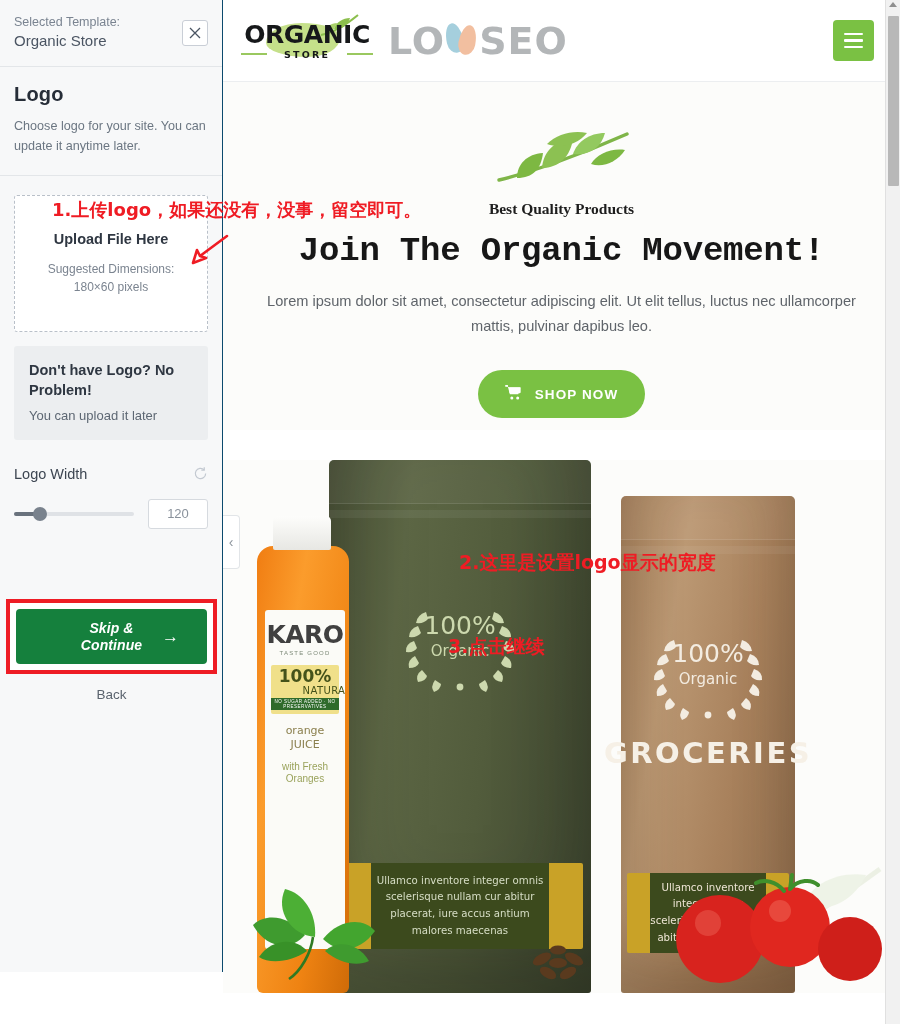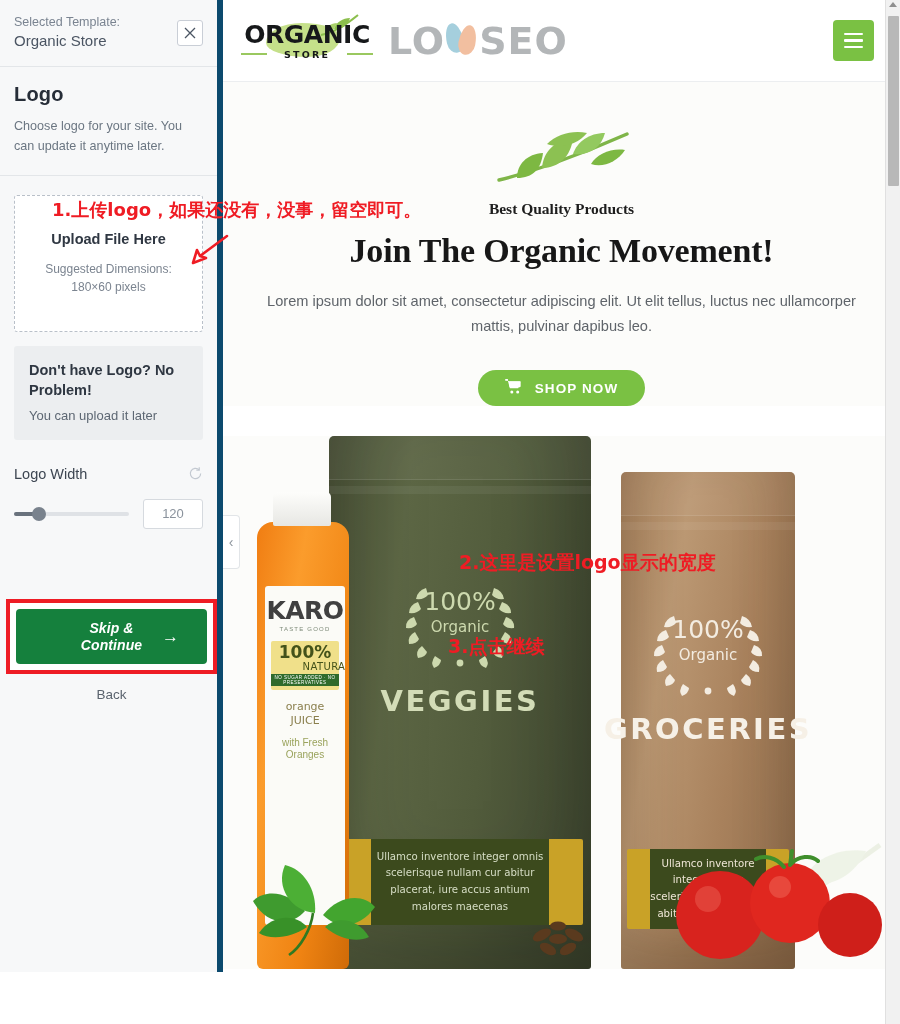--- a/index.html
+++ b/index.html
@@ -6,21 +6,21 @@
   html, body {
     width: 900px; height: 1024px;
     font-family: "Liberation Sans", sans-serif;
     background: #fff; overflow: hidden;
   }
   #app { position: relative; width: 900px; height: 1024px; display: flex; }
 
   
   .sidebar {
     width: 223px; height: 972px; background: #f7f8f9;
-    border-right: 6px solid #0c4a6e; position: relative; flex: 0 0 223px;
+    border-right: 1px solid #0c4a6e; position: relative; flex: 0 0 223px;
   }
   .tpl-bar {
     height: 67px; border-bottom: 1px solid #e3e6e9;
     display: flex; align-items: center; padding: 0 14px; background: #f7f8f9;
   }
   .tpl-texts { flex: 1; line-height: 1.25; }
   .tpl-label { font-size: 12.5px; color: #7a8491; }
   .tpl-value { font-size: 15px; color: #4b5563; margin-top: 2px; }
   .close-btn {
     width: 26px; height: 26px; border: 1px solid #c9ced6; border-radius: 3px;
@@ -133,29 +133,29 @@
   }
   .burger span { display: block; width: 19px; height: 2.5px; background: #fff; border-radius: 1px; }
 
   .hero { position: relative; text-align: center; padding-top: 46px; background: #fcfcfa; }
   .leaf-art { height: 62px; display: flex; align-items: center; justify-content: center; }
   .eyebrow {
     font-family: "Liberation Serif", serif; font-size: 15.5px; font-weight: 700;
     color: #1d1d1d; margin-top: 10px;
   }
   .hero-h1 {
-    font-family: Liberation Serif, serif; font-size: 34px; font-weight: 700;
+    font-family: Liberation Mono, monospace; font-size: 34px; font-weight: 700;
     color: #171717; margin-top: 14px; letter-spacing: -.2px;
   }
   .hero-p {
     font-size: 14.6px; color: #5f646a; line-height: 1.72; margin: 19px auto 0 auto;
     max-width: 600px;
   }
   .shop-btn {
-    margin: 31px auto 0 auto; height: 36px; padding: 0 27px; background: #7ac143;
+    margin: 31px auto 12px auto; height: 48px; padding: 0 27px; background: #7ac143;
     border: none; border-radius: 26px; color: #fff; font-size: 13.5px; font-weight: 700;
     letter-spacing: 1.1px; display: inline-flex; align-items: center; gap: 13px; cursor: pointer;
   }
 
   
   .scene { position: relative; height: 533px; margin-top: 30px; overflow: hidden; background: #fcfcfa; }
   .bg-leaf-wm { position: absolute; right: 10px; bottom: 0; opacity: .5; }
 
   .bag {
     position: absolute; border-radius: 5px 5px 3px 3px;
@@ -461,21 +461,20 @@
               <path d="M124 53 q9 3 8 11 q-8 1 -11-4 z"></path>
                 <path d="M123 68 q8 4 6 12 q-8 0 -10-5 z"></path>
               <path d="M116 82 q7 5 4 12 q-8-1 -9-6 z"></path>
                 <path d="M103 92 q5 7 1 12 q-7-3 -7-8 z"></path>
               <circle cx="78" cy="99" r="3.4"></circle>
             </g>
           </svg>
           <div class="pct">100%</div>
           <div class="org">Organic</div>
         </div>
-        <div class="bag-name">VEGGIES</div>
         <div class="bag-label">
           <p>Ullamco inventore integer omnis scelerisque nullam cur abitur placerat, iure accus antium malores maecenas</p>
         </div>
       </div>
 
       <div class="bottle">
         <div class="bottle-cap"></div>
         <div class="bottle-label">
           <div class="karo">KARO</div>
           <div class="karo-sub">TASTE GOOD</div>

